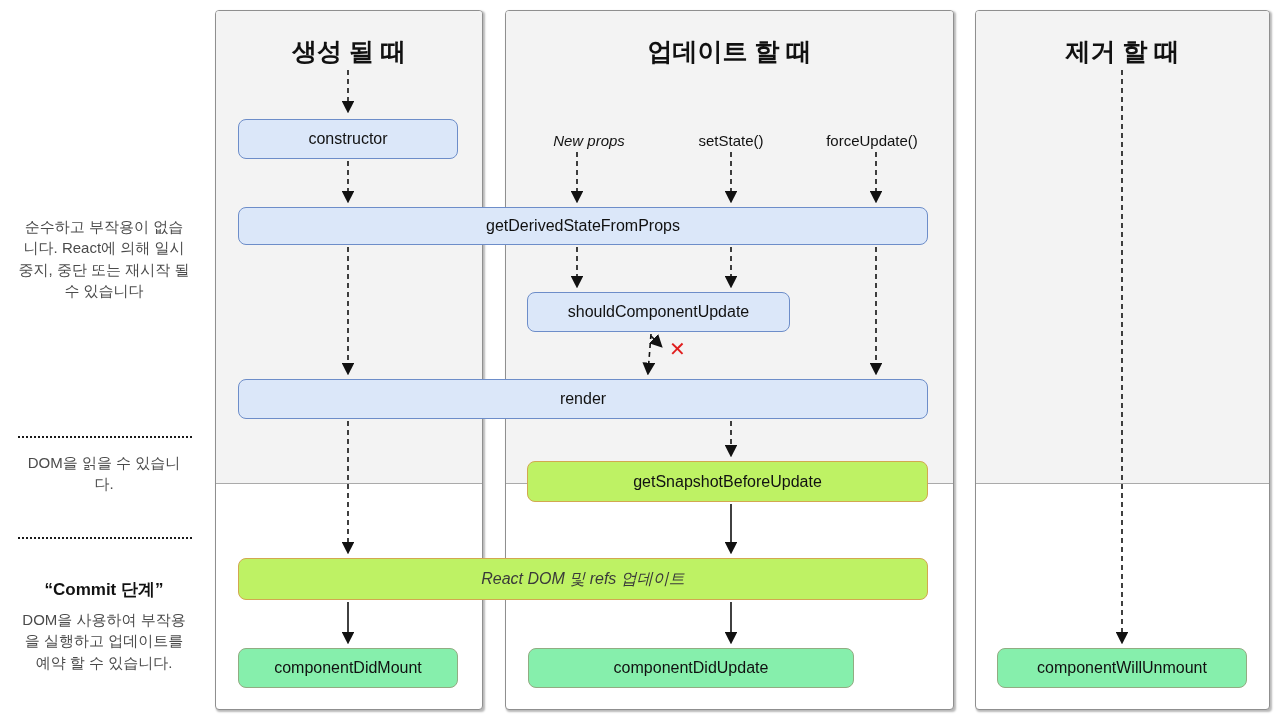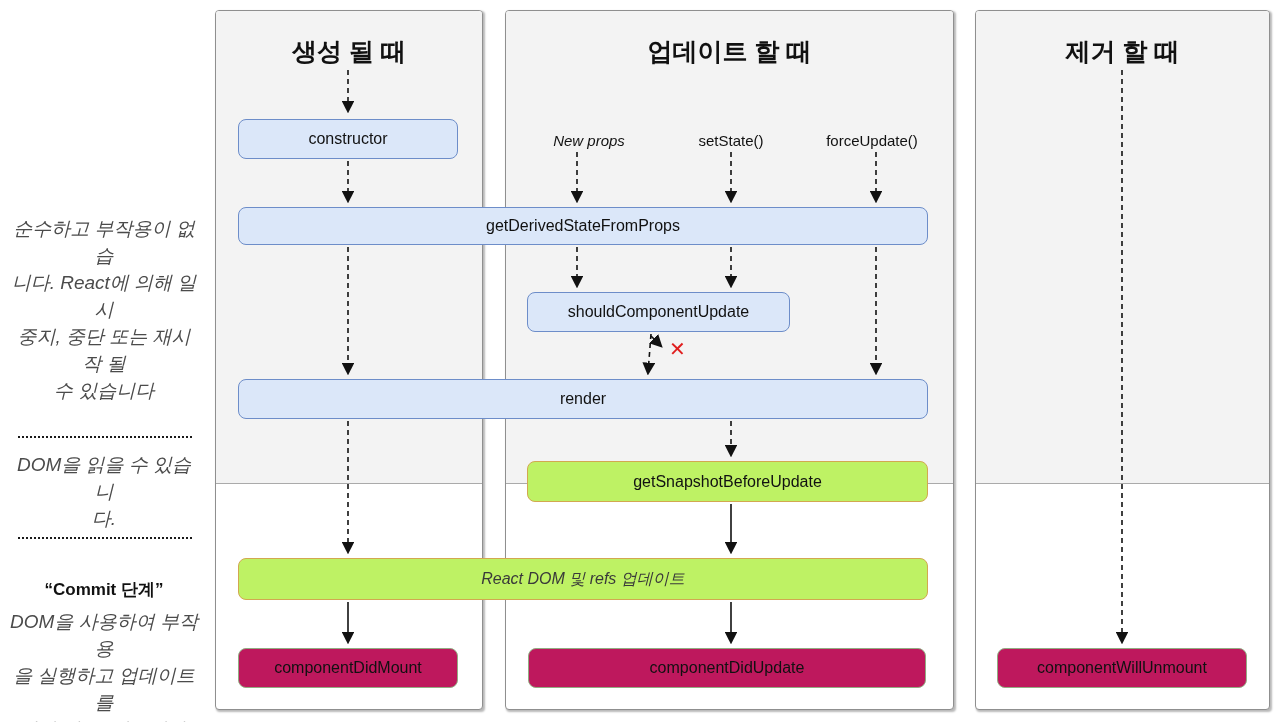--- a/index.html
+++ b/index.html
@@ -26,47 +26,47 @@
   #panel-update{left:505px;width:447px;}
   #panel-unmount{left:975px;width:293px;}
 
   
   .box{
     position:absolute;display:flex;align-items:center;justify-content:center;
     font-size:16px;border-radius:8px;box-sizing:border-box;z-index:5;
   }
   .blue  {background:#dbe7f9;border:1px solid #6d8dc9;}
   .yellow{background:#bef264;border:1px solid #d2a850;}
-  .green {background:#be185d;border:1px solid #92ac82;}
+  .green {background:#86efac;border:1px solid #92ac82;}
   .bold{font-weight:400;}
   .italic{font-style:italic;}
 
   #box-constructor {left:238px;top:119px;width:220px;height:40px;}
   #box-gdsfp       {left:238px;top:207px;width:690px;height:38px;}
   #box-scu         {left:527px;top:292px;width:263px;height:40px;}
   #box-render      {left:238px;top:379px;width:690px;height:40px;}
   #box-gsbu        {left:527px;top:461px;width:401px;height:41px;}
   #box-reactdom    {left:238px;top:558px;width:690px;height:42px;color:#3a3a3a;text-align:center;}
   #box-cdm         {left:238px;top:648px;width:220px;height:40px;}
-  #box-cdu         {left:528px;top:648px;width:398px;height:40px;}
+  #box-cdu         {left:528px;top:648px;width:326px;height:40px;}
   #box-cwu         {left:997px;top:648px;width:250px;height:40px;}
 
   
   .trigger{
     position:absolute;top:132px;font-size:15px;color:#111;
     text-align:center;transform:translateX(-50%);white-space:nowrap;z-index:5;
   }
   #trigger-new-props  {left:589px;font-style:italic;}
   #trigger-set-state  {left:731px;}
   #trigger-force-update{left:872px;}
 
   
   .phase-note{position:absolute;left:8px;width:192px;text-align:center;z-index:5;}
   .phase-title{font-size:17px;font-weight:700;color:#111;margin-bottom:8px;}
-  .phase-desc{font-size:19px;color:#4b4b4b;line-height:1.42;white-space:pre-line;font-style:italic;}
+  .phase-desc{font-size:15px;color:#4b4b4b;line-height:1.42;white-space:pre-line;}
   #note-render    {top:216px;}
   #note-precommit {top:452px;}
   #note-commit    {top:578px;}
   .dotted-sep{
     position:absolute;left:18px;width:174px;height:0;
     border-top:2px dotted #1a1a1a;z-index:5;
   }
   #sep-1{top:436px;}
   #sep-2{top:537px;}
 

